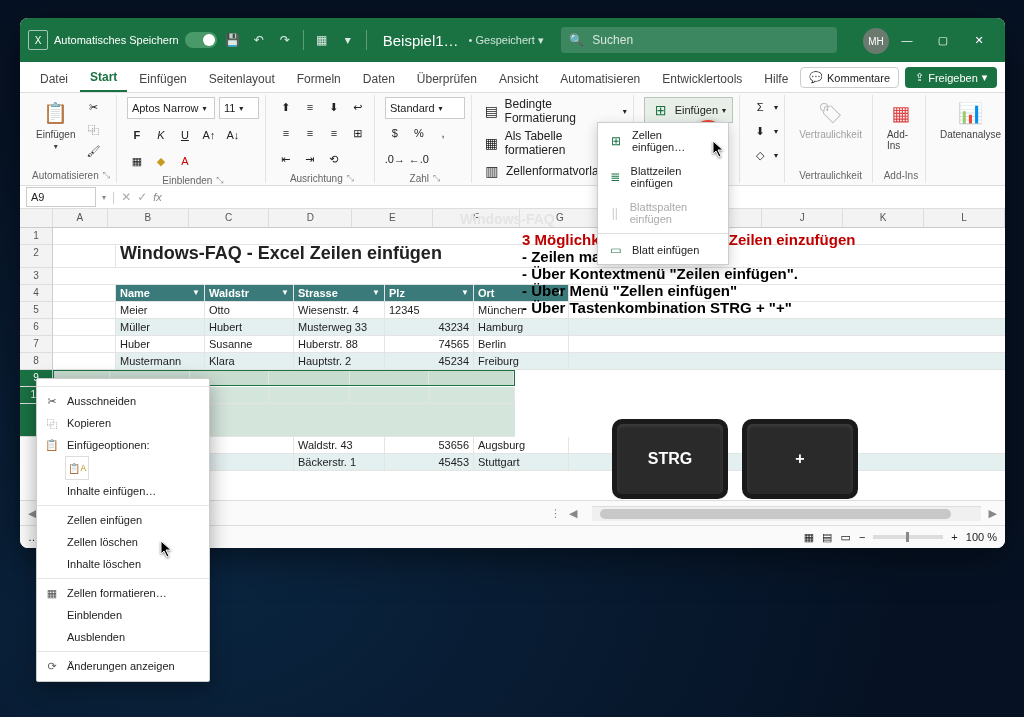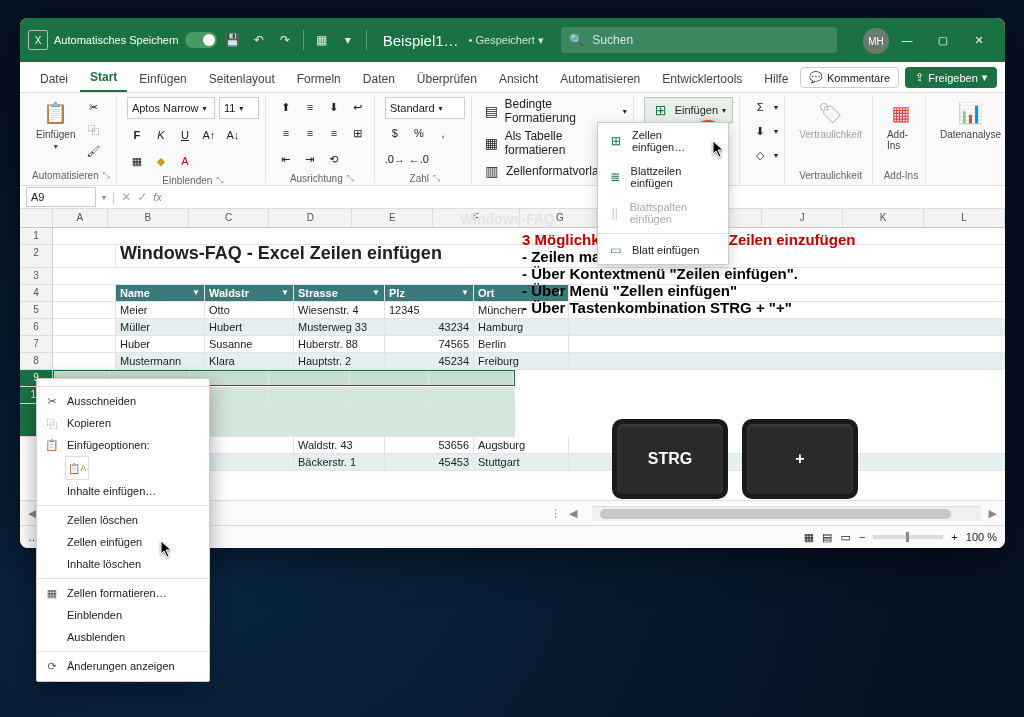--- a/index.html
+++ b/index.html
@@ -558,22 +558,22 @@
     </svg></div>
 
 <div class="ctx-menu">
   <div class="ctx-sep"></div>
   <div class="ctx-item"><span class="ctx-icon">✂</span><span>Ausschneiden</span></div>
   <div class="ctx-item"><span class="ctx-icon">⿻</span><span>Kopieren</span></div>
   <div class="ctx-item"><span class="ctx-icon">📋</span><span>Einfügeoptionen:</span></div>
   <div class="paste-opt">📋<sub>A</sub></div>
   <div class="ctx-item"><span>Inhalte einfügen…</span></div>
   <div class="ctx-sep"></div>
+  <div class="ctx-item"><span>Zellen einfügen</span></div>
   <div class="ctx-item"><span>Zellen löschen</span></div>
-  <div class="ctx-item"><span>Zellen einfügen</span></div>
   <div class="ctx-item"><span>Inhalte löschen</span></div>
   <div class="ctx-sep"></div>
   <div class="ctx-item"><span class="ctx-icon">▦</span><span>Zellen formatieren…</span></div>
   <div class="ctx-item"><span>Einblenden</span></div>
   <div class="ctx-item"><span>Ausblenden</span></div>
   <div class="ctx-sep"></div>
   <div class="ctx-item"><span class="ctx-icon">⟳</span><span>Änderungen anzeigen</span></div>
 </div>
 <div class="red-dot" style="left:148px;top:526px;width:20px;height:20px"></div>
 <div class="cursor" style="left:160px;top:540px"><svg viewBox="0 0 14 18">

